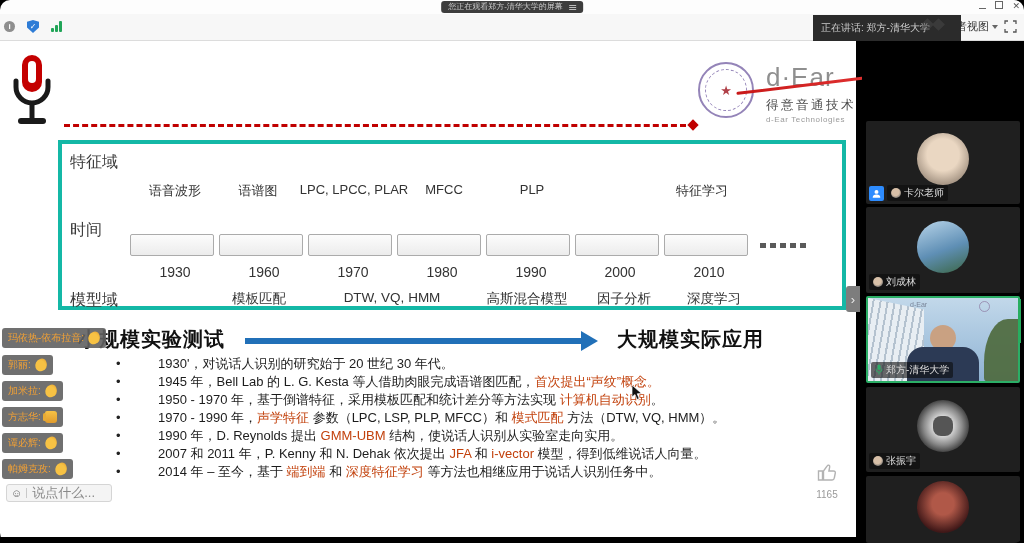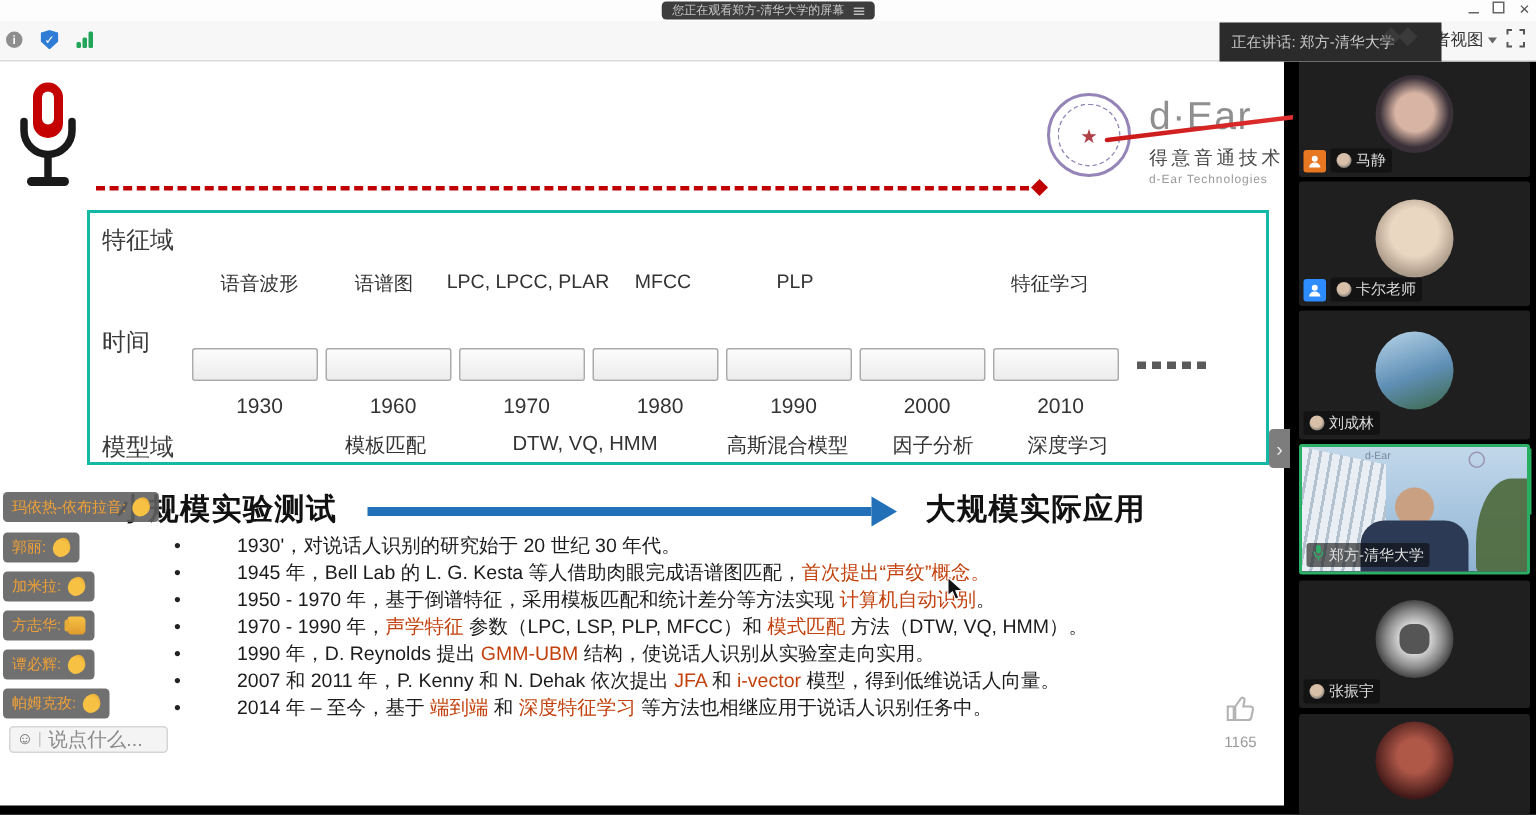--- a/index.html
+++ b/index.html
@@ -1,17 +1,17 @@
 <!DOCTYPE html>
 <html><head>
 <meta charset="utf-8">
 <style>
   html,body{margin:0;padding:0;background:#000;}
   .app{position:relative;width:1024px;height:543px;background:#000;overflow:hidden;
-       font-family:"Liberation Sans",sans-serif;-webkit-font-smoothing:antialiased;}
+       font-family:"Liberation Sans",sans-serif;border-radius:10px;-webkit-font-smoothing:antialiased;}
 
   
   .titlebar{position:absolute;top:0;left:0;width:1024px;height:14px;background:#fdfdfd;z-index:40;}
   .view-pill{position:absolute;left:50%;top:1px;transform:translateX(-50%);background:#3d3d3d;
              color:#c9c9c9;font-size:8px;height:12px;line-height:12px;padding:0 7px;border-radius:3px;
              display:flex;align-items:center;gap:6px;white-space:nowrap;}
   .hamb{display:inline-block;width:7px;height:1px;background:#bdbdbd;box-shadow:0 -2px 0 #bdbdbd,0 2px 0 #bdbdbd;}
   .win-controls{position:absolute;right:4px;top:0;height:13px;display:flex;gap:9px;align-items:center;color:#555;font-size:9px;}
   .win-controls span{cursor:default;line-height:13px;}
   .wc-min{display:inline-block;width:7px;height:1px;background:#666;}
@@ -51,21 +51,21 @@
   .seal-star{position:absolute;left:0;top:0;width:100%;height:100%;display:flex;align-items:center;justify-content:center;
              color:#b04048;font-size:13px;}
   .dear{position:absolute;left:766px;top:24px;width:100px;}
   .dear-word{position:relative;font-size:26px;color:#8f8f8f;letter-spacing:1px;line-height:26px;}
   .dear-swoosh{position:absolute;left:-30px;top:20px;width:132px;height:3px;background:linear-gradient(90deg,#c81818,#e03030);
                transform:rotate(-7deg);border-radius:2px;}
   .dear-cn{font-size:12.5px;color:#4a4a4a;letter-spacing:2.5px;margin-top:7px;}
   .dear-en{font-size:8px;color:#9a9a9a;letter-spacing:.6px;margin-top:1px;}
 
   
-  .tbox{position:absolute;left:58px;top:100px;width:788px;height:170px;border:2px solid #14b8a6;box-sizing:border-box;background:#fff;}
+  .tbox{position:absolute;left:58px;top:100px;width:788px;height:170px;border:4px solid #14b8a6;box-sizing:border-box;background:#fff;}
   .dom-label{position:absolute;font-family:"Liberation Serif",serif;font-size:16px;color:#3a3a3a;white-space:nowrap;}
   .feat{position:absolute;top:38px;transform:translateX(-50%);font-size:13px;color:#333;white-space:nowrap;}
   .bars{position:absolute;left:68px;top:90px;display:flex;gap:5px;}
   .bar{width:84px;height:22px;background:linear-gradient(#fcfcfc,#ececec);border:1px solid #ababab;border-radius:2px;box-sizing:border-box;}
   .tdash{position:absolute;left:698px;top:99px;width:46px;height:5px;
          background:repeating-linear-gradient(90deg,#5a5a5a 0 6px,transparent 6px 10px);}
   .year{position:absolute;top:120px;transform:translateX(-50%);font-size:14px;color:#333;white-space:nowrap;}
   .model{position:absolute;top:146px;transform:translateX(-50%);font-size:13.5px;color:#333;white-space:nowrap;}
 
   
@@ -299,35 +299,20 @@
       </div>
     </div>
 
   <div class="chatbar">
     <span class="chat-smile">☺</span>
     <span class="chat-div"></span>
     <span class="chat-ph">说点什么...</span>
   </div>
 
   <div class="sidebar" id="sidebar">
-      <div class="tile" style="top: 0px; height: 78px;">
-        <div class="ava woman"></div>
-        <div class="tile-label">
-          <span class="pbadge" style="background: rgb(232, 119, 34);">
-            <svg width="9" height="9" viewBox="0 0 10 10">
-              <circle cx="5" cy="3.2" r="2.2" fill="#fff"></circle>
-              <path d="M0.8 9.6a4.2 3.6 0 0 1 8.4 0z" fill="#fff"></path>
-            </svg>
-          </span>
-          <span class="npill">
-            <span class="mini-ava"></span>
-            <span>马静</span>
-          </span>
-        </div>
-      </div>
       <div class="tile" style="top: 81px; height: 83px; padding-left: 27px;">
         <div class="ava man"></div>
         <div class="tile-label">
           <span class="pbadge" style="background: rgb(45, 140, 255);">
             <svg width="9" height="9" viewBox="0 0 10 10">
               <circle cx="5" cy="3.2" r="2.2" fill="#fff"></circle>
               <path d="M0.8 9.6a4.2 3.6 0 0 1 8.4 0z" fill="#fff"></path>
             </svg>
           </span>
           <span class="npill">

